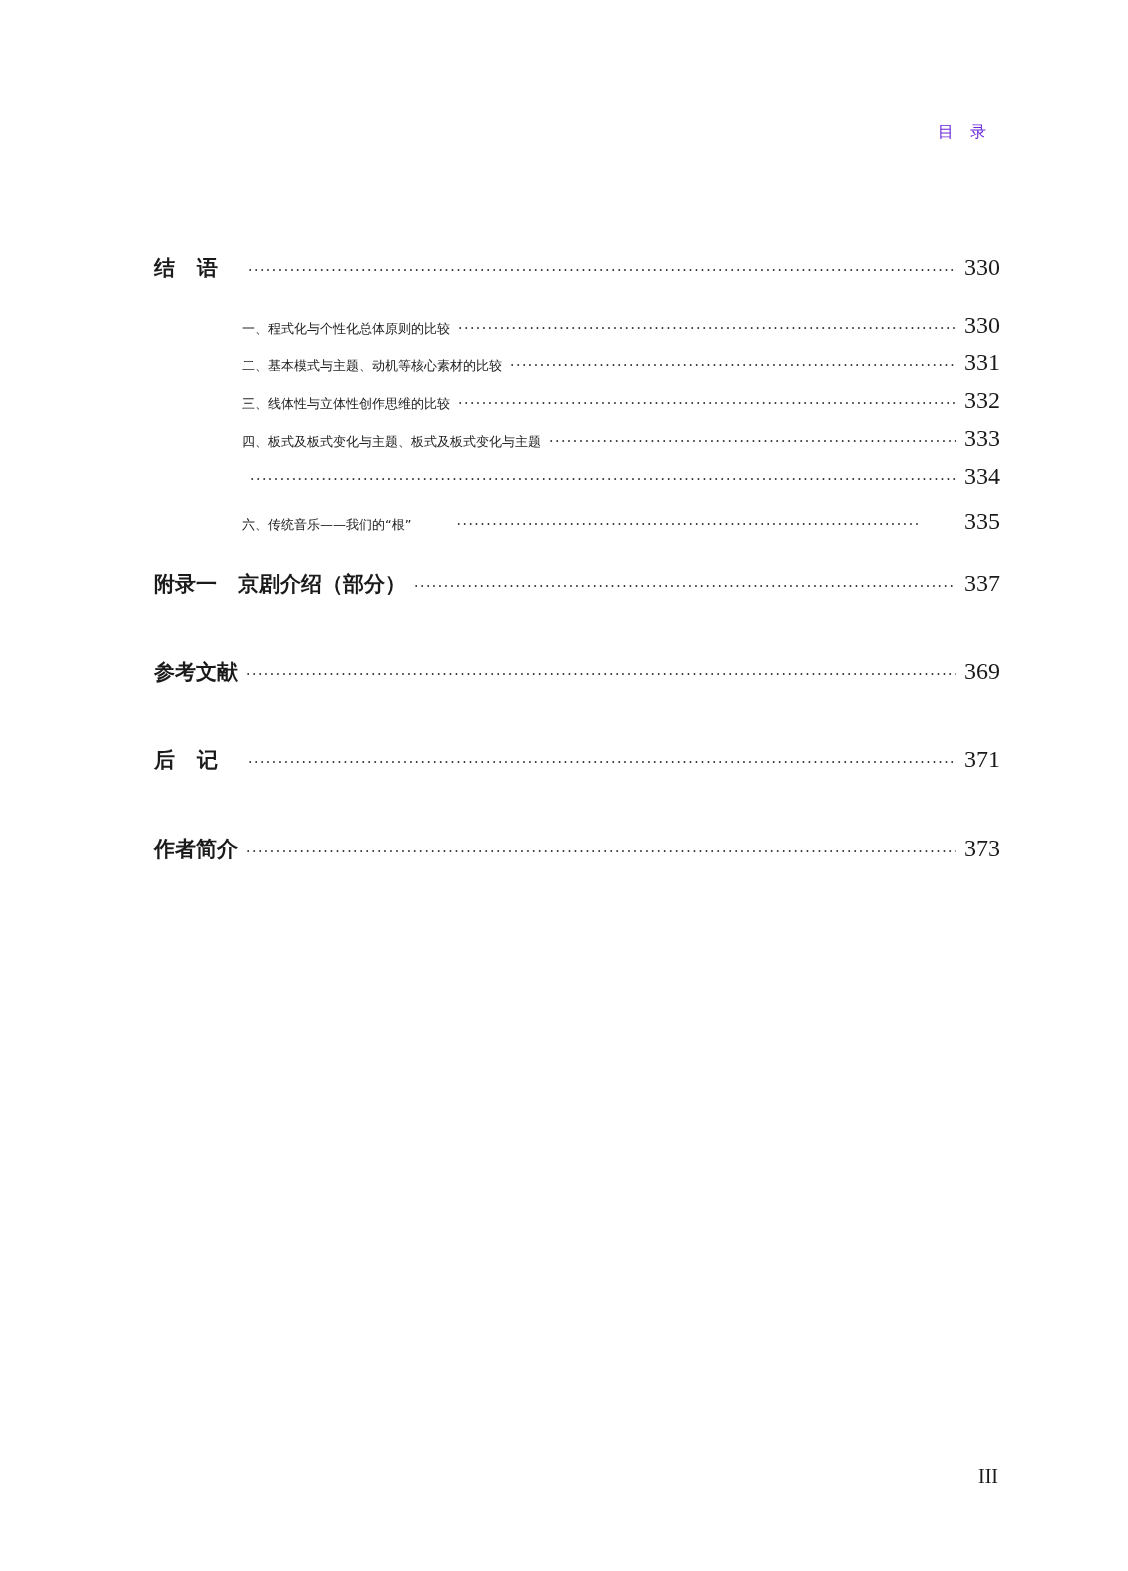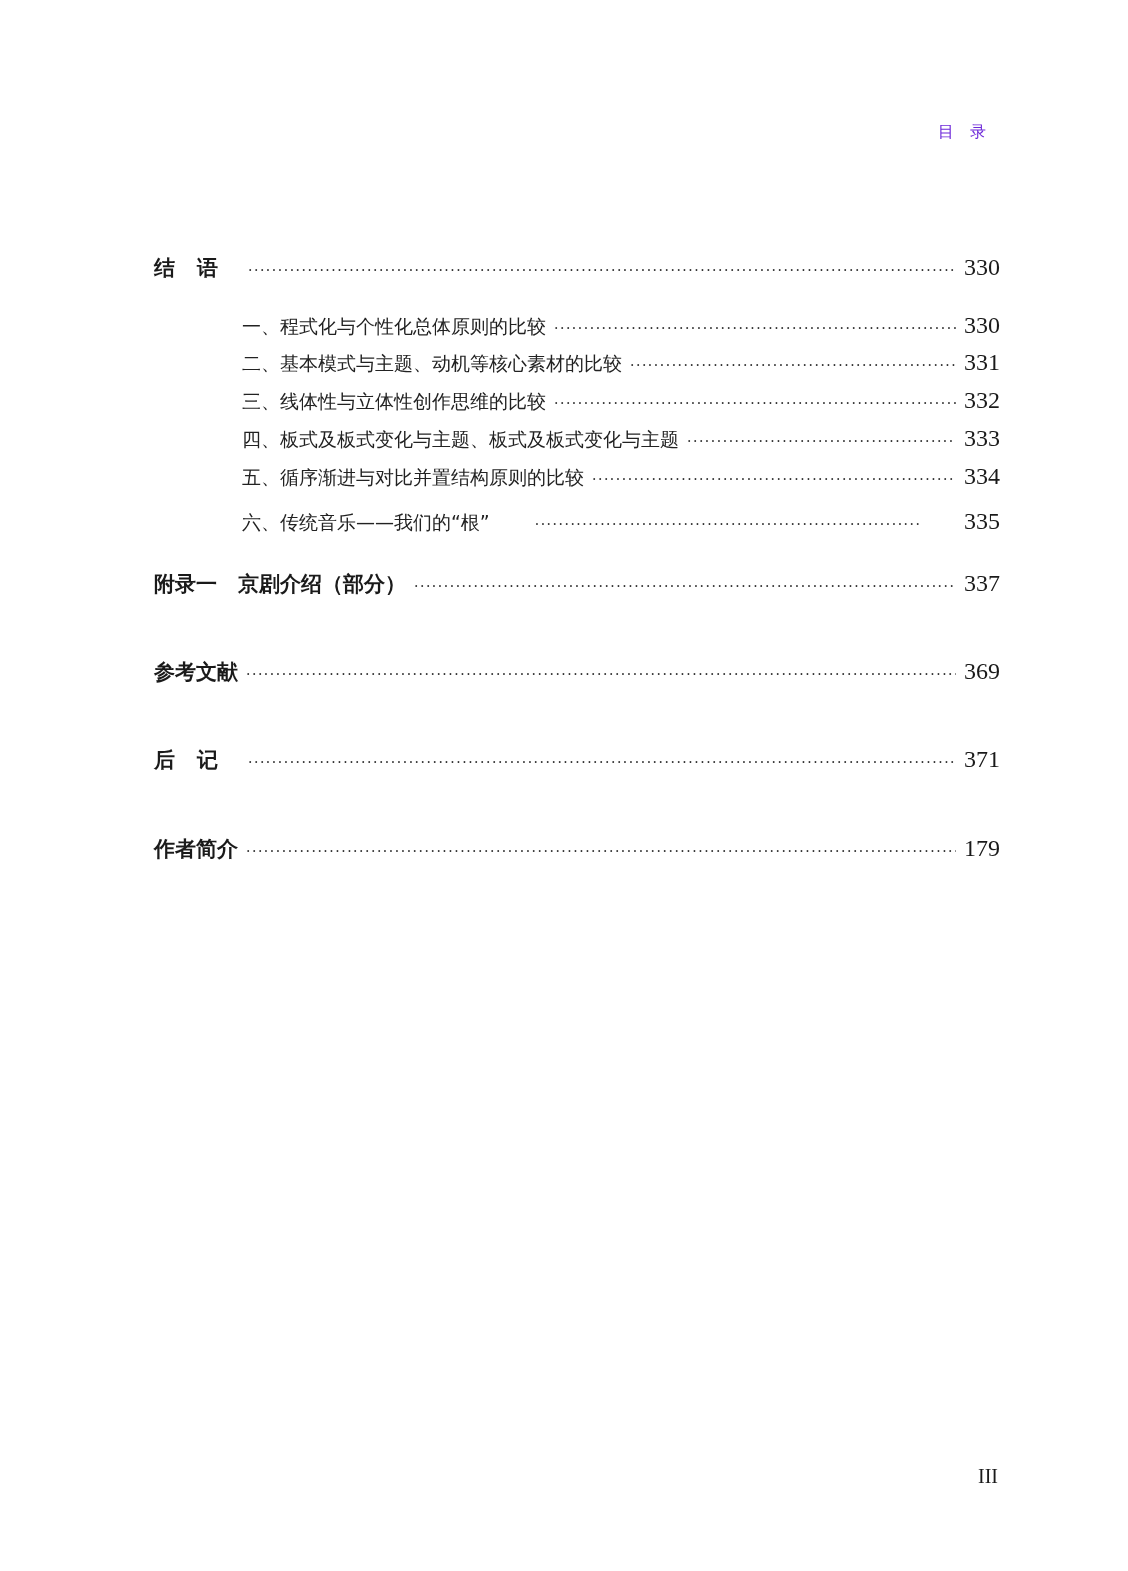--- a/index.html
+++ b/index.html
@@ -7,21 +7,21 @@
          font-family: "DejaVu Serif", "Liberation Serif", serif; color: #1a1a1a; }
   .running-head { position: absolute; top: 122px; left: 938px; font-size: 16px; letter-spacing: 16px; color: #6d28d9; }
   .toc { position: absolute; left: 154px; width: 846px; top: 0; }
   .row { position: absolute; left: 0; right: 0; display: flex; align-items: baseline; }
   .row .label { white-space: nowrap; }
   .row .leader { flex: 1; overflow: hidden; white-space: nowrap; margin: 0 8px; color: #333; letter-spacing: 1.5px; font-size: 14px; }
   .row .leader::before { content: "··································································································································································································"; }
   .row .page { font-family: "Liberation Serif", "DejaVu Serif", serif; font-size: 24px; white-space: nowrap; }
   .row.lvl1 .label { font-weight: bold; font-size: 21px; font-family: "DejaVu Sans", "Liberation Sans", sans-serif; }
   .row.lvl2 { left: 88px; }
-  .row.lvl2 .label { font-size: 19px; font-family: "DejaVu Sans", "Liberation Sans", sans-serif; color: #222; }
+  .row.lvl2 .label { font-size: 13px; font-family: "DejaVu Sans", "Liberation Sans", sans-serif; color: #222; }
   .spaced { letter-spacing: 22px; }
   .folio { position: absolute; top: 1465px; left: 978px; font-family: "Liberation Serif", serif; font-size: 20px; }
 </style>
 </head>
 <body>
 
 <div class="running-head">目录</div>
 
 <div class="toc">
   <div class="row lvl1" style="top:254px;">
@@ -44,21 +44,20 @@
     <span class="label">三、线体性与立体性创作思维的比较</span>
     <span class="leader"></span>
     <span class="page">332</span>
   </div>
   <div class="row lvl2" style="top:425px;">
     <span class="label">四、板式及板式变化与主题、板式及板式变化与主题</span>
     <span class="leader"></span>
     <span class="page">333</span>
   </div>
   <div class="row lvl2" style="top:463px;">
-    <span class="label">五、循序渐进与对比并置结构原则的比较</span>
     <span class="leader"></span>
     <span class="page">334</span>
   </div>
   <div class="row lvl2" style="top:508px;gap:37px;">
     <span class="label">六、传统音乐——我们的“根”</span>
     <span class="leader"></span>
     <span class="page">335</span>
   </div>
 
   <div class="row lvl1" style="top:570px;">
@@ -72,17 +71,17 @@
     <span class="page">369</span>
   </div>
   <div class="row lvl1" style="top:746px;">
     <span class="label spaced">后记</span>
     <span class="leader"></span>
     <span class="page">371</span>
   </div>
   <div class="row lvl1" style="top:835px;justify-content:flex-end;">
     <span class="label">作者简介</span>
     <span class="leader"></span>
-    <span class="page">179</span>
+    <span class="page">373</span>
   </div>
 </div>
 
 <div class="folio">III</div>
 
 </body></html>

